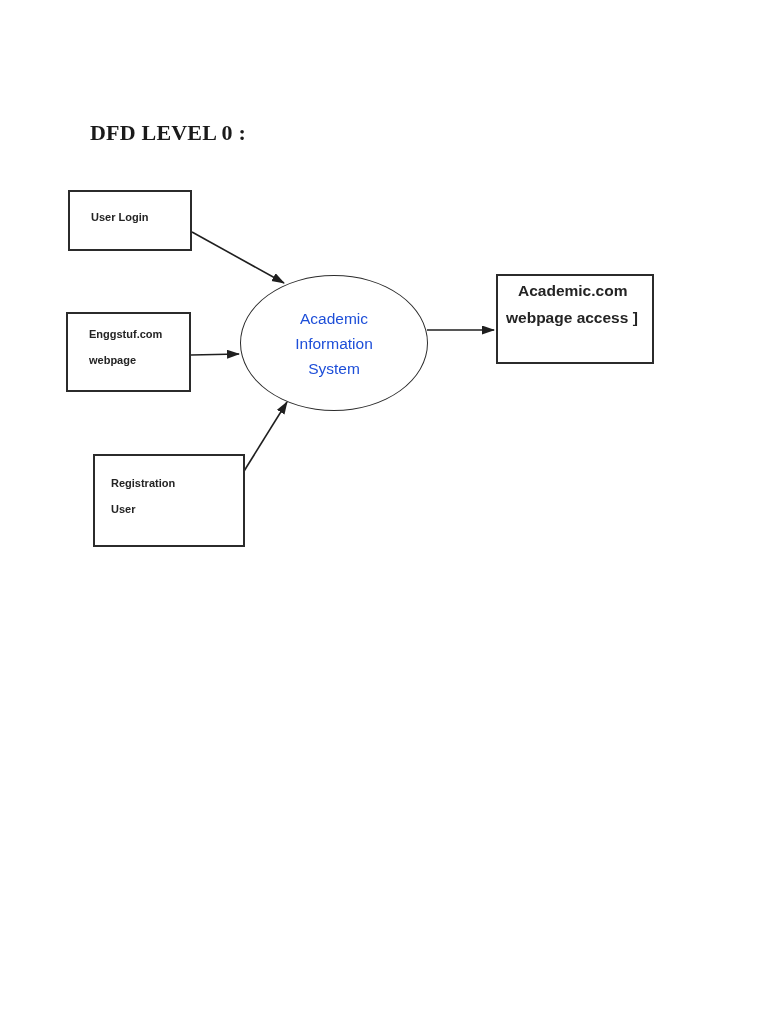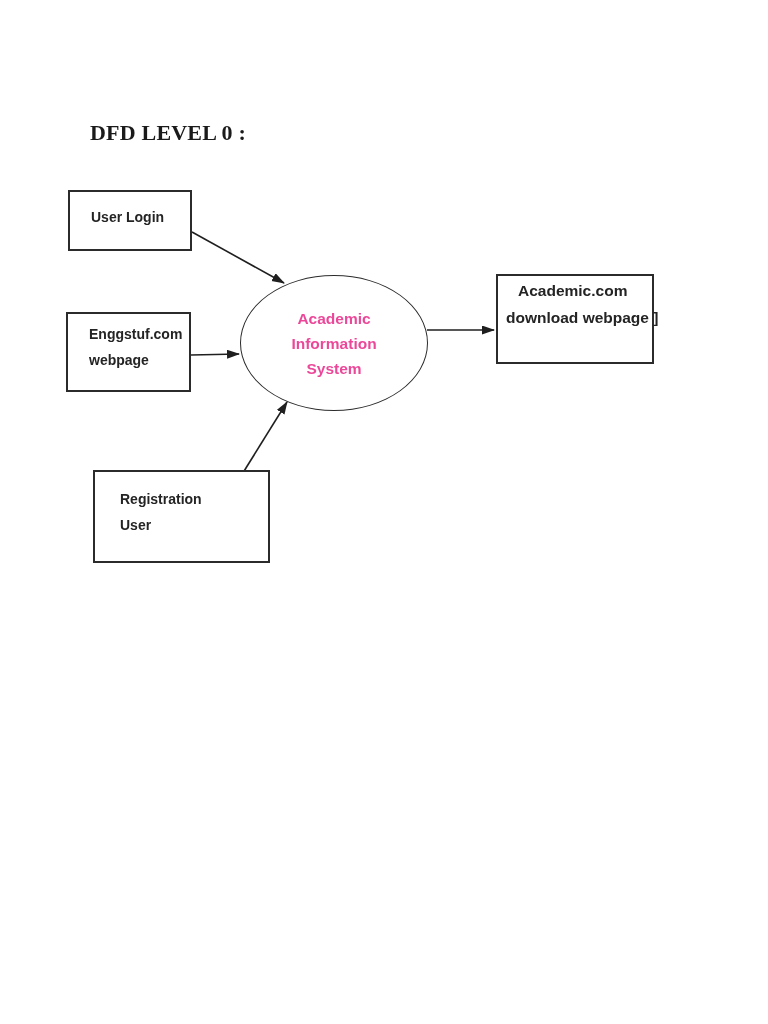--- a/index.html
+++ b/index.html
@@ -36,36 +36,36 @@
     width: 768px;
     height: 1024px;
     pointer-events: none;
   }
   .entity {
     position: absolute;
     box-sizing: border-box;
     border: 2px solid #2b2b2b;
     background: #ffffff;
     font-weight: bold;
-    font-size: 14px;
+    font-size: 11px;
     line-height: 26px;
     color: #242424;
   }
   .entity .line { display: block; white-space: nowrap; }
   .e-user-login {
     left: 68px; top: 190px; width: 124px; height: 61px;
     padding: 12px 2px 0 21px;
   }
   .e-webpage {
     left: 66px; top: 312px; width: 125px; height: 80px;
     padding: 7px 8px 0 21px;
   }
   .e-registration {
-    left: 93px; top: 470px; width: 177px; height: 93px;
-    padding: 14px 2px 0 25px;
+    left: 93px; top: 454px; width: 152px; height: 93px;
+    padding: 14px 2px 0 16px;
   }
   .e-output {
     left: 496px; top: 274px; width: 158px; height: 90px;
     padding: 2px 2px 0 8px;
     font-size: 15.5px;
     line-height: 26.5px;
   }
   .e-output .indent { margin-left: 12px; }
   .process {
     position: absolute;
@@ -73,24 +73,24 @@
     box-sizing: border-box;
     width: 188px; height: 136px;
     border: 1.5px solid #2b2b2b;
     border-radius: 50%;
     background: #ffffff;
     display: flex;
     flex-direction: column;
     align-items: center;
     justify-content: center;
     text-align: center;
-    font-weight: bold;
+    font-weight: normal;
     font-size: 15.5px;
     line-height: 25px;
-    color: #ec4899;
+    color: #1d4ed8;
   }
 </style>
 </head>
 <body>
 
 <div class="page">
 
   <h1 class="title">DFD LEVEL 0 :</h1>
 
   <svg class="connectors" viewBox="0 0 768 1024" xmlns="http://www.w3.org/2000/svg">
@@ -120,16 +120,16 @@
   </div>
 
   <div class="process">
     <span class="line">Academic</span>
     <span class="line">Information</span>
     <span class="line">System</span>
   </div>
 
   <div class="entity e-output">
     <span class="line indent">Academic.com</span>
-    <span class="line">download webpage ]</span>
+    <span class="line">webpage access ]</span>
   </div>
 
 </div>
 
 </body></html>

